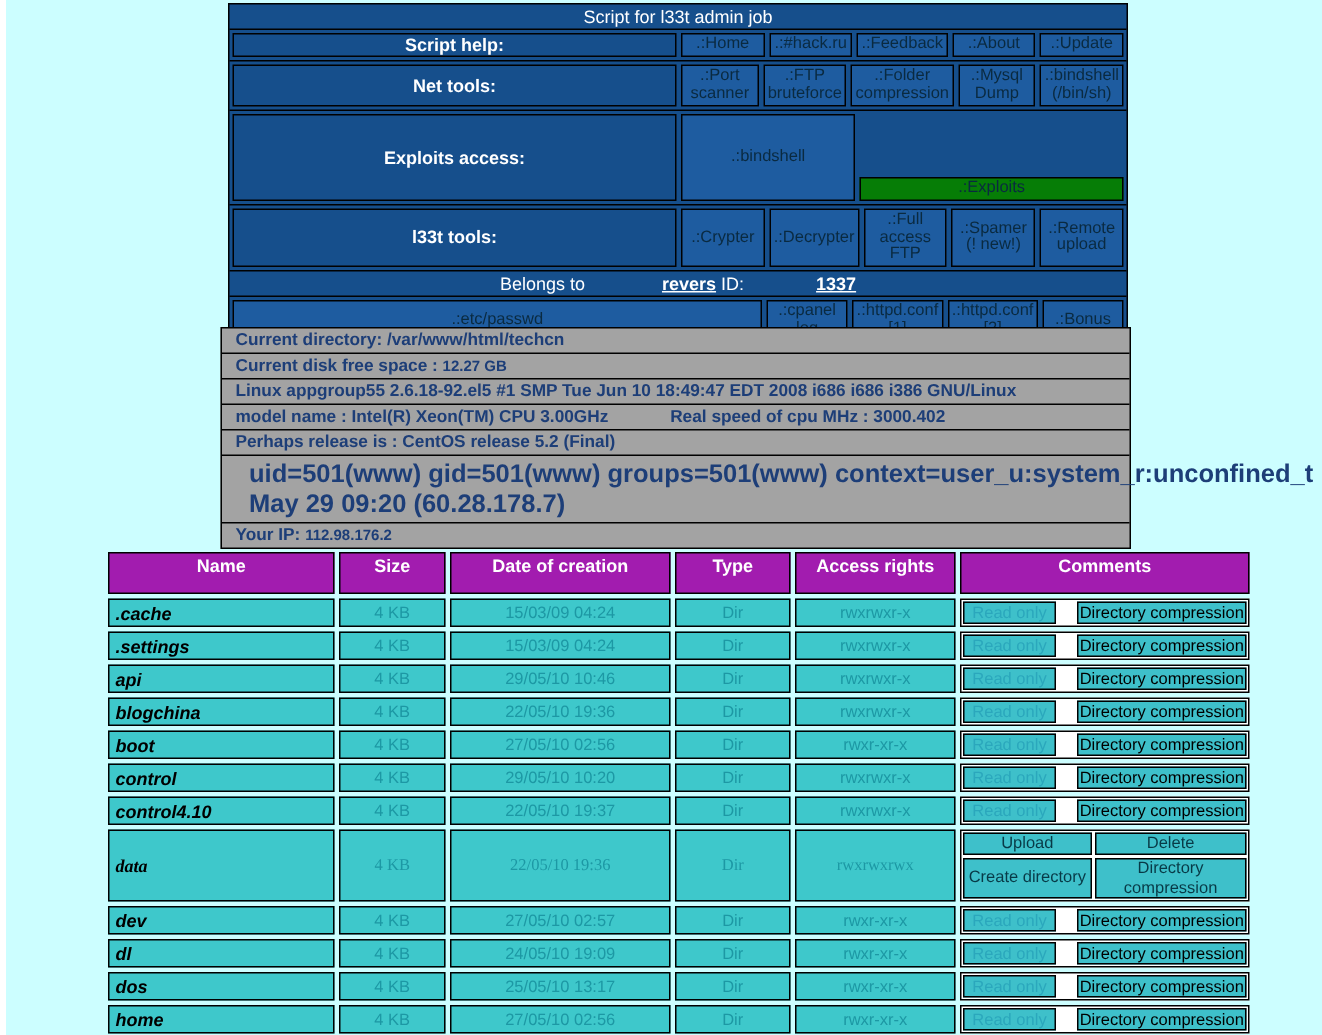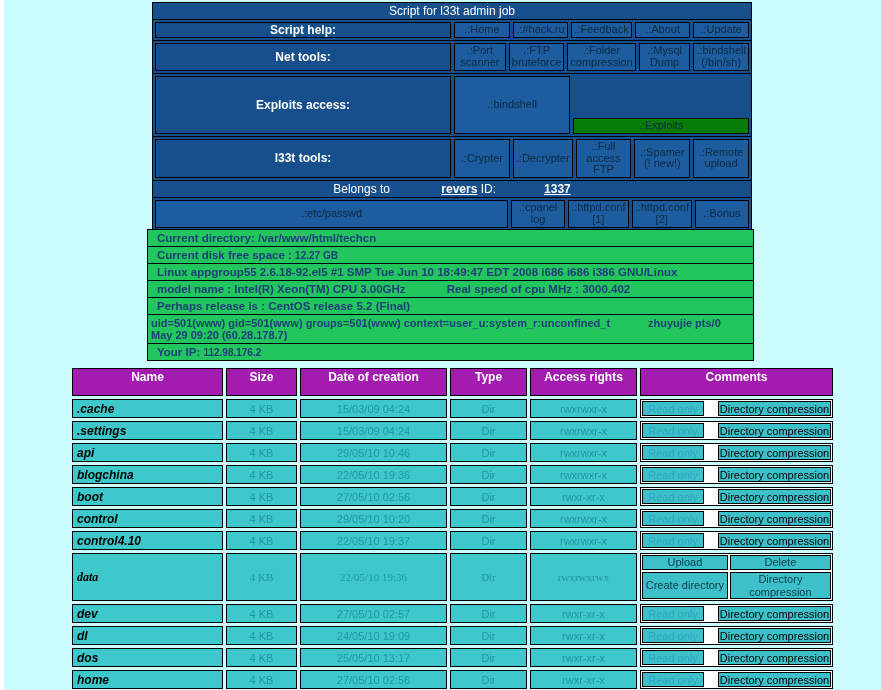--- a/index.html
+++ b/index.html
@@ -42,28 +42,28 @@
   .h23 > * { min-height:23px; }
   .h21 > * { min-height:21px; }
   .span23 { grid-column:2/4; }
   .span47 { grid-column:4/7;margin-top:42px; }
   .span13 { grid-column:1/3; }
   .span37 { grid-column:3/7; background:#164F8C; border:1px solid #000; }
   .tp-link { color:#FFFFFF; font-weight:bold; text-decoration:underline; cursor:pointer;margin-left:48px; }
 
   
   .info-panel {
-    position:absolute; left:147px; top:229px; width:607px;
-    background:#22c55e; border:1px solid #000;
+    position:absolute; left:147px; top:218px; width:607px;
+    background:#a3a3a3; border:1px solid #000;
     color:#1D3E78; font-size:11.5px; font-weight:bold;
   }
   .info-row { border-bottom:1px solid #000; padding:2px 4px 2px 9px; min-height:13px; }
   .info-panel > :last-child { border-bottom:none; }
   .info-row .small-val { font-size:10px; }
-  .uid-row { padding-left:3px; font-size:11px; }
+  .uid-row { padding-left:18px; font-size:17px; }
   .uid-l1 { white-space:nowrap; }
   .uid-session { display:inline-block; margin-left:38px; }
 
   
   .file-table { position:absolute; left:72px; top:368px; width:761px; }
   .ft-header, .ft-row {
     display:grid; grid-template-columns:151px 71px 147px 77px 107px 1fr;
     gap:3px; margin-bottom:3px;
   }
   .hcell {

